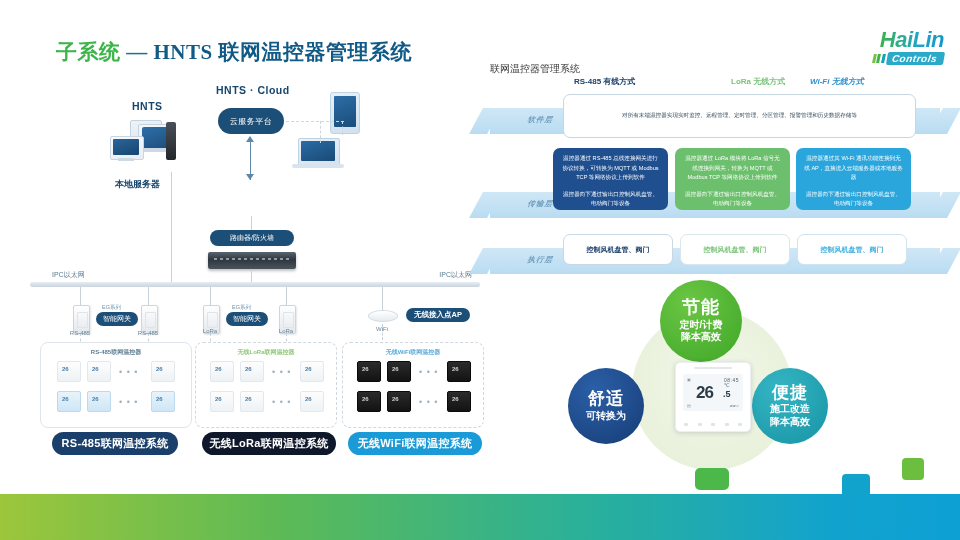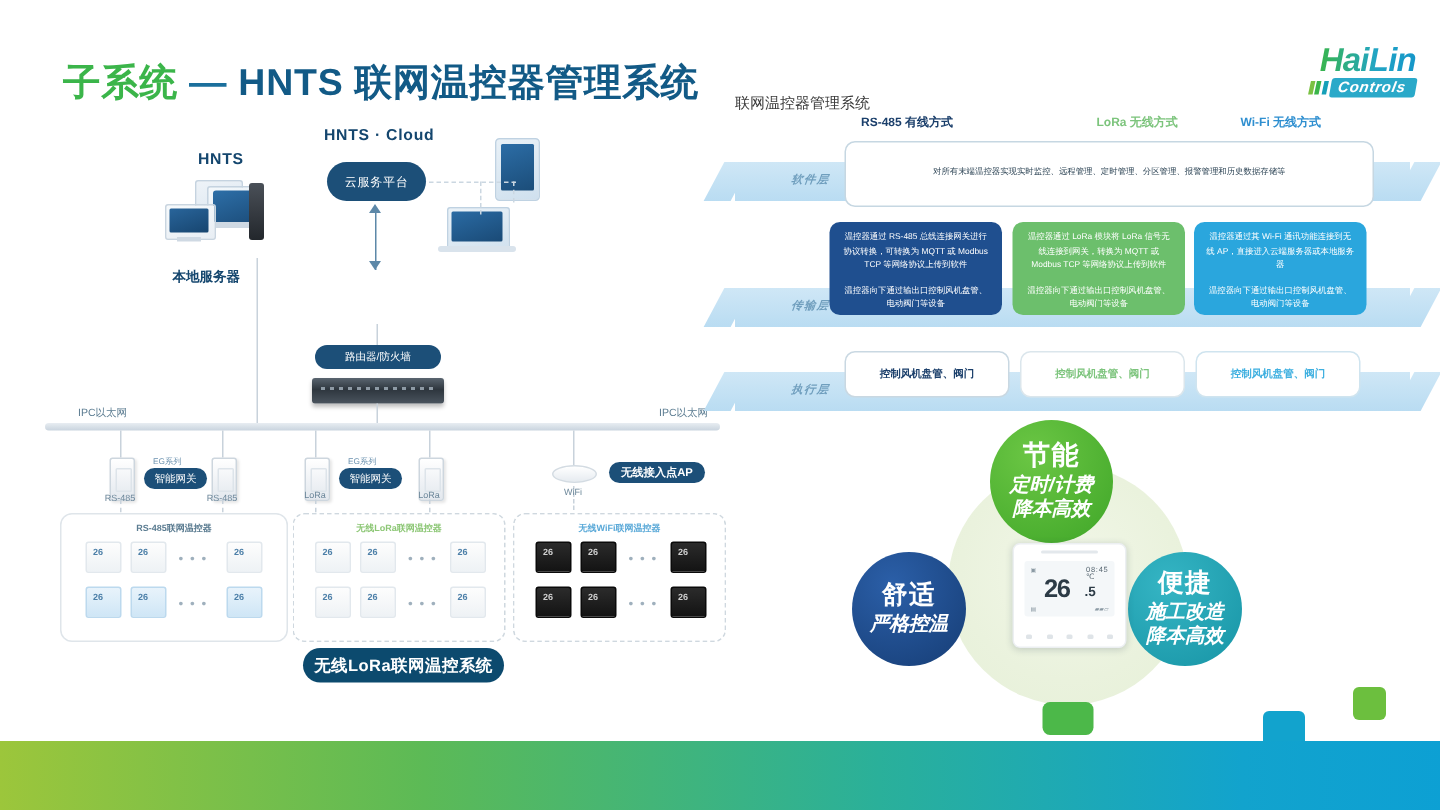--- a/index.html
+++ b/index.html
@@ -4,21 +4,21 @@
 <style>
   html,body{margin:0;padding:0;}
   body{
     width:960px;height:540px;overflow:hidden;background:#ffffff;
     font-family:"Liberation Sans","DejaVu Sans",sans-serif;
     position:relative;
   }
   .slide{position:absolute;inset:0;background:#fff;}
 
   
-  .title{position:absolute;left:42px;top:38px;font-size:25px;font-weight:bold;letter-spacing:.5px;white-space:nowrap;}
+  .title{position:absolute;left:56px;top:38px;font-size:21px;font-weight:bold;letter-spacing:.5px;white-space:nowrap;font-family:Liberation Serif, serif;}
   .title .t-green{color:#3bb54a;}
   .title .t-dash{color:#1b6f9c;}
   .title .t-blue{color:#125a86;}
 
   
   .logo{position:absolute;right:16px;top:30px;width:108px;height:40px;}
   .logo .lg-main{font-size:22px;font-weight:bold;font-style:italic;letter-spacing:-.5px;
     background:linear-gradient(90deg,#2fa84f 0%,#39b54a 40%,#22a5c4 75%,#1596c9 100%);
     -webkit-background-clip:text;background-clip:text;color:transparent;line-height:20px;text-align:right;}
   .logo .lg-sub{display:flex;align-items:center;justify-content:flex-end;gap:2px;margin-top:2px;}
@@ -117,21 +117,21 @@
   .ctxt.green-t{color:#7cc47c;font-weight:bold;}
   .ctxt.cyan-t{color:#3fb0e0;font-weight:bold;}
 
   
   .circ-wrap{position:absolute;left:560px;top:280px;width:300px;height:210px;}
   .halo{position:absolute;left:72px;top:30px;width:160px;height:160px;border-radius:50%;
     background:radial-gradient(circle at 50% 45%,#f2f7e8 0%,#eaf2dd 60%,#e6f0d8 100%);}
   .bubble{position:absolute;border-radius:50%;color:#fff;text-align:center;
     display:flex;flex-direction:column;align-items:center;justify-content:center;}
   .bubble .b-big{font-size:17px;font-weight:bold;letter-spacing:1px;line-height:1.05;}
-  .bubble .b-sm{font-size:13px;font-weight:bold;line-height:1.25;margin-top:2px;font-style:italic;}
+  .bubble .b-sm{font-size:10px;font-weight:bold;line-height:1.25;margin-top:2px;}
   .b-green{left:100px;top:0px;width:82px;height:82px;background:radial-gradient(circle at 35% 28%,#6bc644,#3fa628);}
   .b-navy{left:8px;top:88px;width:76px;height:76px;background:radial-gradient(circle at 35% 28%,#2b5fa8,#163d75);}
   .b-teal{left:192px;top:88px;width:76px;height:76px;background:radial-gradient(circle at 35% 28%,#35b5c4,#1794a5);}
   .b-green .b-big{font-size:18px;}
   .tag-bottom{position:absolute;left:135px;top:188px;width:34px;height:22px;border-radius:5px;background:#4cb849;}
 
   .thermo{position:absolute;left:115px;top:82px;width:74px;height:68px;background:#fff;border-radius:5px;
     box-shadow:0 1px 5px rgba(40,60,80,.2);border:1px solid #eceff2;}
   .thermo .tbar{position:absolute;left:18px;top:4px;width:38px;height:2px;background:#e3e8ec;border-radius:1px;}
   .thermo .scr{position:absolute;left:7px;top:11px;right:7px;height:37px;background:#f4f7f9;border-radius:2px;}
@@ -269,20 +269,21 @@
           <span class="rd">26</span>
         </div>
       <div class="stat b" style="left:46px;top:48px;">
           <span class="rd">26</span>
         </div>
       <div class="dots" style="left:78px;top:54px;">• • •</div>
       <div class="stat b" style="left:110px;top:48px;">
           <span class="rd">26</span>
         </div>
     </div>
+    <div class="sysbadge" style="left:22px;width:126px;background:#1b3f6b;">RS-485联网温控系统</div>
 
     <div class="grp dash" style="left:165px;top:262px;width:140px;">
       <div class="grp-t" style="color:#8dc776;">无线LoRa联网温控器</div>
       <div class="stat w" style="left:14px;top:18px;">
           <span class="rd">26</span>
         </div>
       <div class="stat w" style="left:44px;top:18px;">
           <span class="rd">26</span>
         </div>
       <div class="dots" style="left:76px;top:24px;">• • •</div>
@@ -293,21 +294,21 @@
           <span class="rd">26</span>
         </div>
       <div class="stat w" style="left:44px;top:48px;">
           <span class="rd">26</span>
         </div>
       <div class="dots" style="left:76px;top:54px;">• • •</div>
       <div class="stat w" style="left:104px;top:48px;">
           <span class="rd">26</span>
         </div>
     </div>
-    <div class="sysbadge" style="left:172px;width:134px;background:#0c4a6e;">无线LoRa联网温控系统</div>
+    <div class="sysbadge" style="left:172px;width:134px;background:#0f172a;">无线LoRa联网温控系统</div>
 
     <div class="grp dash" style="left:312px;top:262px;width:140px;">
       <div class="grp-t" style="color:#5aa9d8;">无线WiFi联网温控器</div>
       <div class="stat k" style="left:14px;top:18px;">
           <span class="rd">26</span>
         </div>
       <div class="stat k" style="left:44px;top:18px;">
           <span class="rd">26</span>
         </div>
       <div class="dots" style="left:76px;top:24px;">• • •</div>
@@ -318,28 +319,29 @@
           <span class="rd">26</span>
         </div>
       <div class="stat k" style="left:44px;top:48px;">
           <span class="rd">26</span>
         </div>
       <div class="dots" style="left:76px;top:54px;">• • •</div>
       <div class="stat k" style="left:104px;top:48px;">
           <span class="rd">26</span>
         </div>
     </div>
+    <div class="sysbadge" style="left:318px;width:134px;background:#1a9ad6;">无线WiFi联网温控系统</div>
   </div>
 
   <div class="right">
     <div class="rtitle">联网温控器管理系统</div>
 
     <div class="colhead" style="left:84px;color:#1b3f6b;">RS-485 有线方式</div>
     <div class="colhead" style="left:205px;color:#7cc47c;margin-left:36px;">LoRa 无线方式</div>
-    <div class="colhead" style="left:337px;color:#2f8fd0;">Wi-Fi 无线方式</div>
+    <div class="colhead" style="left:320px;color:#2f8fd0;font-style:italic;">Wi-Fi 无线方式</div>
 
     <div class="band" style="top:46px;"></div>
     <div class="bandlbl" style="top:53px;">软件层</div>
     <div class="card wide" style="left:73px;top:32px;width:353px;height:44px;display:flex;align-items:center;justify-content:center;">
       <div class="ctxt">对所有末端温控器实现实时监控、远程管理、定时管理、分区管理、报警管理和历史数据存储等</div>
     </div>
 
     <div class="band" style="top:130px;"></div>
     <div class="bandlbl" style="top:137px;">传输层</div>
     <div class="card navy" style="left:63px;top:86px;width:115px;height:62px;">
@@ -372,21 +374,21 @@
     <div class="halo"></div>
 
     <div class="bubble b-green">
       <div class="b-big">节能</div>
       <div class="b-sm">定时/计费</div>
       <div class="b-sm" style="margin-top:0;">降本高效</div>
     </div>
 
     <div class="bubble b-navy">
       <div class="b-big">舒适</div>
-      <div class="b-sm">严格控温</div>
+      <div class="b-sm">可转换为</div>
     </div>
 
     <div class="bubble b-teal">
       <div class="b-big">便捷</div>
       <div class="b-sm">施工改造</div>
       <div class="b-sm" style="margin-top:0;">降本高效</div>
     </div>
 
     <div class="thermo">
       <div class="tbar"></div>

